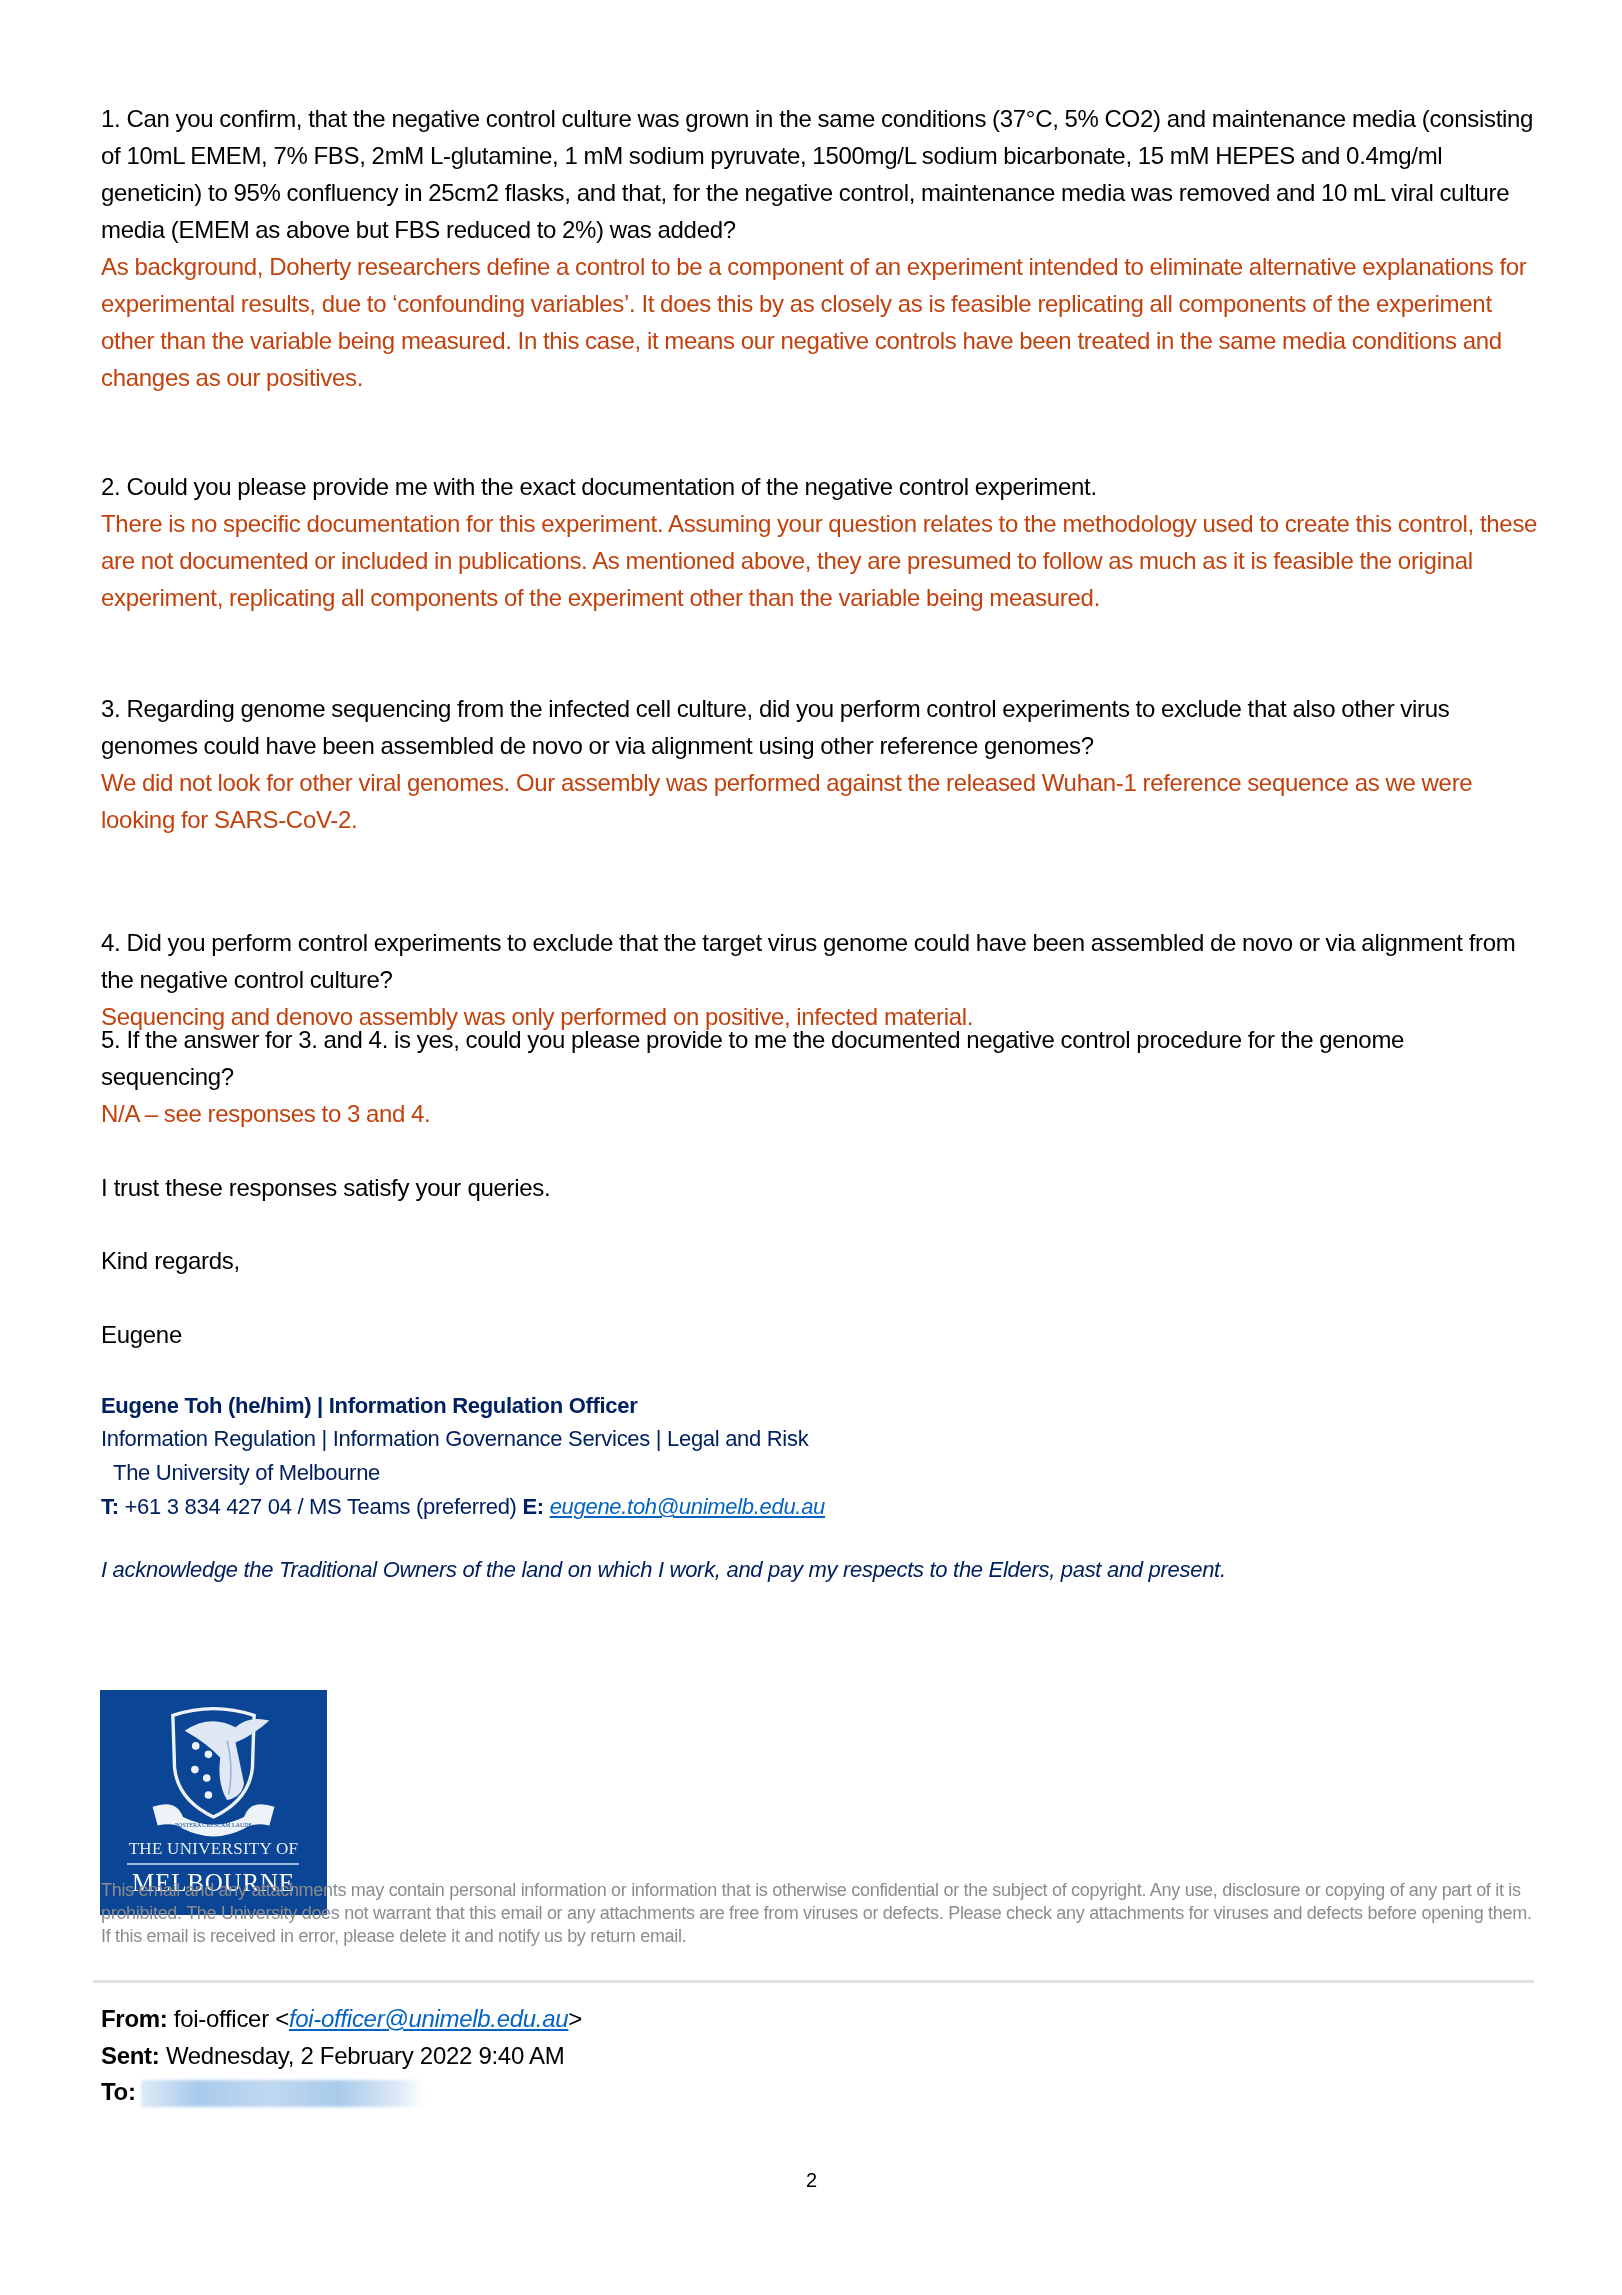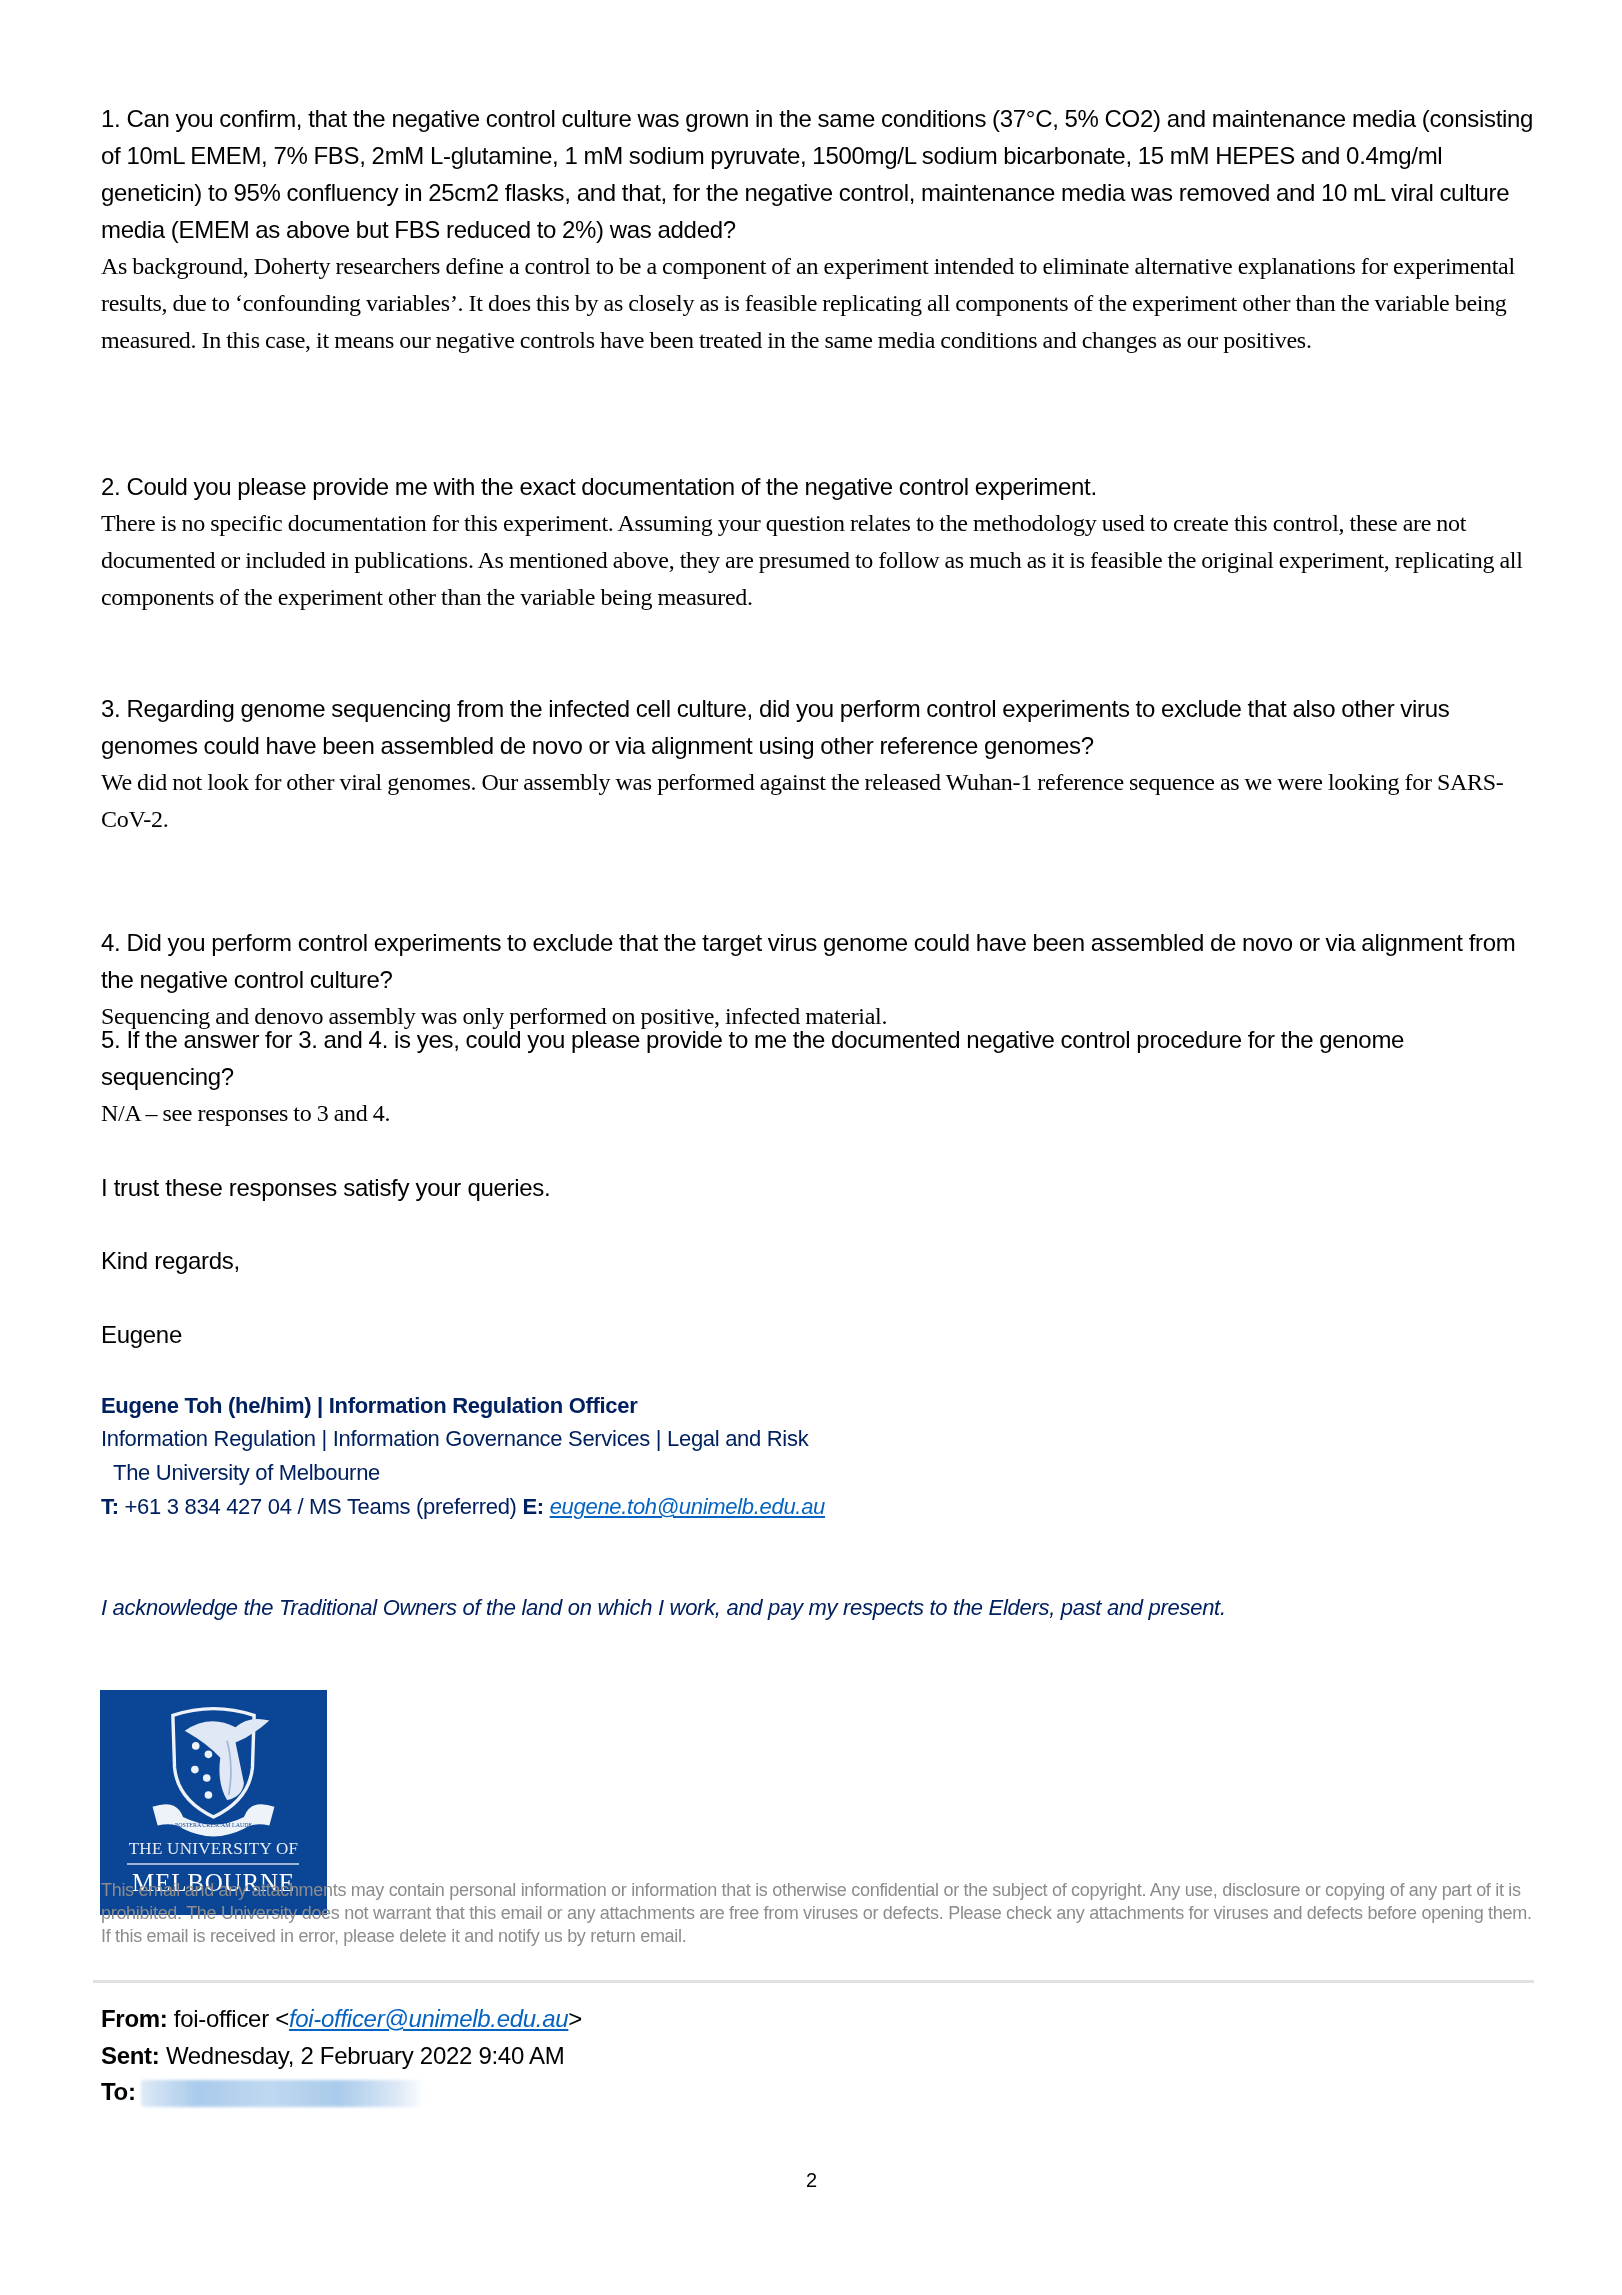--- a/index.html
+++ b/index.html
@@ -2,26 +2,26 @@
 <html style="font-size:13.5px"><head>
 <meta charset="utf-8">
 <style>
   html, body { margin: 0; padding: 0; background: #ffffff; }
   body { width: 1623px; height: 2295px; position: relative; overflow: hidden;
          font-family: "Liberation Sans", "DejaVu Sans", sans-serif; }
   .page { position: absolute; left: 0; top: 0; width: 1623px; height: 2295px; background: #fff; }
   .para { position: absolute; left: 101px; width: 1437px; font-size: 24px; line-height: 37px;
           color: #000; letter-spacing: -0.3px; word-spacing: -0.4px; }
   .q { color: #000000; }
-  .a { color: #000000; font-family: Liberation Serif, serif; }
+  .a { color: #c2410c; }
   .plain { position: absolute; left: 101px; font-size: 24px; line-height: 37px; color: #000; letter-spacing: -0.3px; }
   .sig { position: absolute; left: 101px; font-size: 22px; line-height: 34px; color: #002060; letter-spacing: -0.3px; }
   .sig b { font-weight: bold; }
   .link { color: #0563c1; text-decoration: underline; font-style: italic; }
-  .ack { position: absolute; left: 101px; top: 1591px; font-size: 22px; line-height: 34px; color: #002060; font-style: italic; letter-spacing: -0.3px; }
+  .ack { position: absolute; left: 101px; top: 1553px; font-size: 22px; line-height: 34px; color: #002060; font-style: italic; letter-spacing: -0.3px; }
   .logo { position: absolute; left: 100px; top: 1690px; width: 227px; height: 225px; background: #0b4595; }
   .logo svg { position: absolute; left: 0; top: 0; }
   .logo-text-1 { position: absolute; left: 0; width: 227px; top: 149px; text-align: center;
                  font-family: "Liberation Serif", "DejaVu Serif", serif; color: #e8eef7; font-size: 17px; letter-spacing: 0.3px; }
   .logo-rule { position: absolute; left: 27px; width: 172px; top: 173px; height: 1.7px; background: #9fb6d8; }
   .logo-text-2 { position: absolute; left: 0; width: 227px; top: 179px; text-align: center;
                  font-family: "Liberation Serif", "DejaVu Serif", serif; color: #ffffff; font-size: 25px; letter-spacing: 0.8px; }
   .disclaimer { position: absolute; left: 101px; top: 1879px; width: 1437px; font-size: 18px; line-height: 23px;
                 color: #8c8c8c; letter-spacing: -0.3px; }
   .divider { position: absolute; left: 93px; top: 1980px; width: 1441px; height: 2.5px; background: #e1e1e1; }

